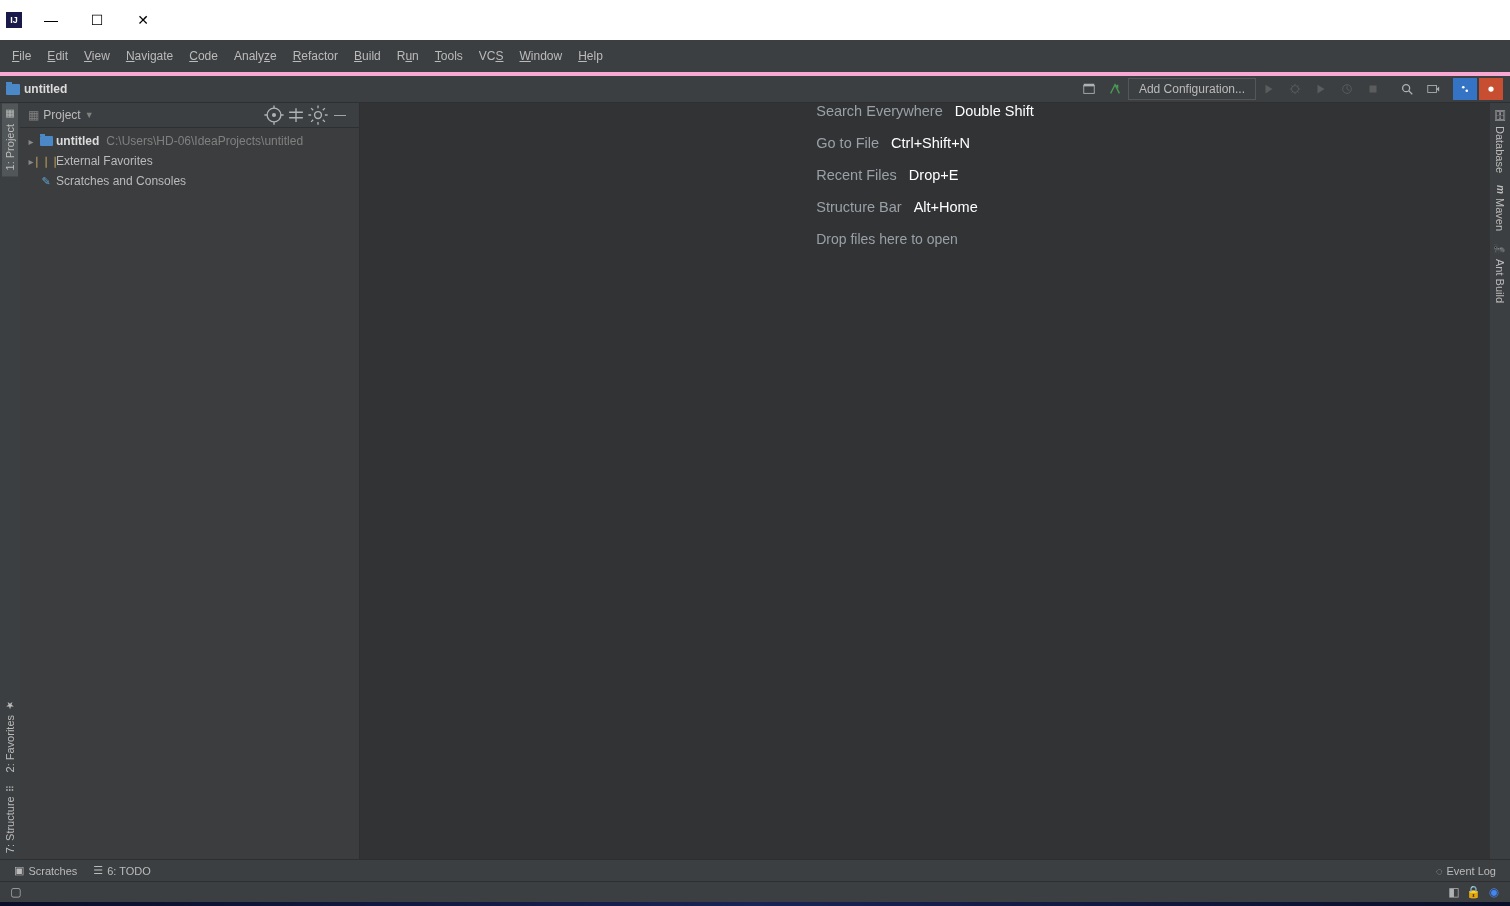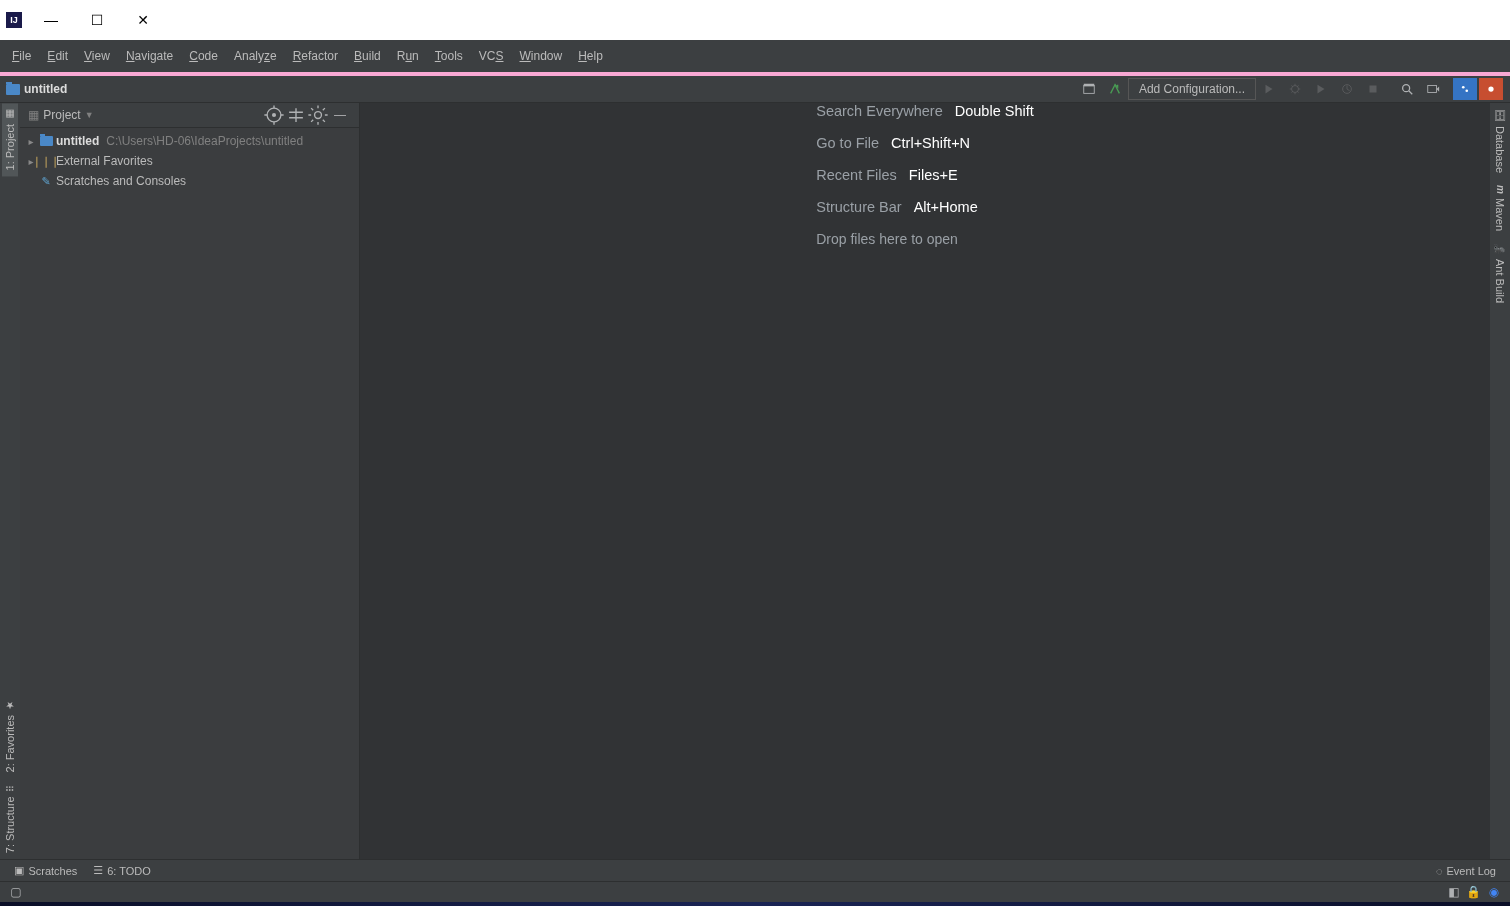--- a/index.html
+++ b/index.html
@@ -254,21 +254,21 @@
       <div class="hint-row">
         <span class="hint-label">Search Everywhere</span>
         <span class="hint-key">Double Shift</span>
       </div>
       <div class="hint-row">
         <span class="hint-label">Go to File</span>
         <span class="hint-key">Ctrl+Shift+N</span>
       </div>
       <div class="hint-row">
         <span class="hint-label">Recent Files</span>
-        <span class="hint-key">Files+E</span>
+        <span class="hint-key">Drop+E</span>
       </div>
       <div class="hint-row">
         <span class="hint-label">Structure Bar</span>
         <span class="hint-key">Alt+Home</span>
       </div>
       <div class="hint-plain">Drop files here to open</div>
     </div>
   </div>
 
   <div class="right-gutter">

